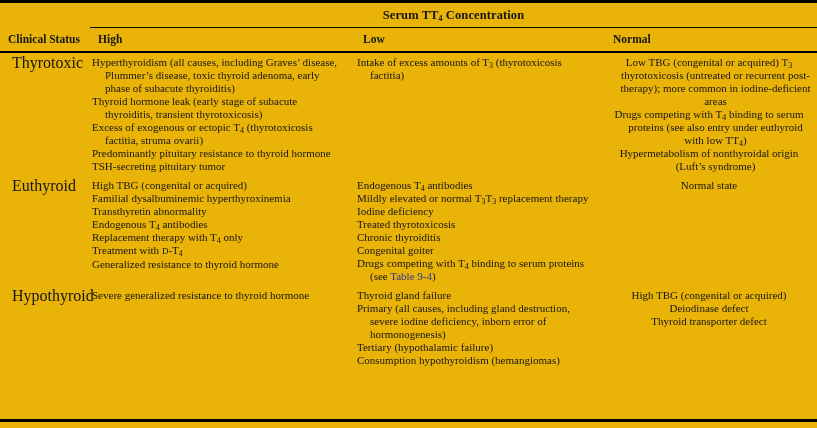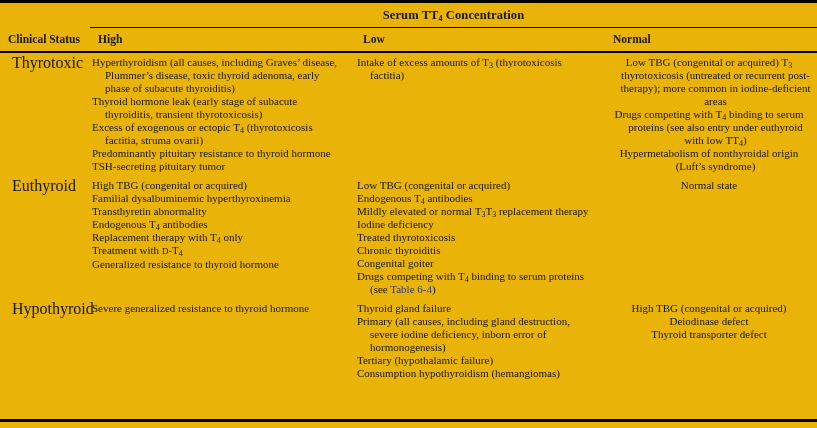--- a/index.html
+++ b/index.html
@@ -103,28 +103,27 @@
           <div class="cell c-high">
             <div class="item">High TBG (congenital or acquired)</div>
             <div class="item">Familial dysalbuminemic hyperthyroxinemia</div>
             <div class="item">Transthyretin abnormality</div>
             <div class="item">Endogenous T<sub>4</sub> antibodies</div>
             <div class="item">Replacement therapy with T<sub>4</sub> only</div>
             <div class="item">Treatment with <span class="sc">D</span>-T<sub>4</sub></div>
             <div class="item">Generalized resistance to thyroid hormone</div>
           </div>
           <div class="cell c-low">
-            <div class="item">Low TBG (congenital or acquired)</div>
             <div class="item">Endogenous T<sub>4</sub> antibodies</div>
             <div class="item">Mildly elevated or normal T<sub>3</sub>T<sub>3</sub> replacement therapy</div>
             <div class="item">Iodine deficiency</div>
             <div class="item">Treated thyrotoxicosis</div>
             <div class="item">Chronic thyroiditis</div>
             <div class="item">Congenital goiter</div>
-            <div class="item">Drugs competing with T<sub>4</sub> binding to serum proteins (see <span class="link" style="color:#2b3990">Table 6-4</span>)</div>
+            <div class="item">Drugs competing with T<sub>4</sub> binding to serum proteins (see <span class="link" style="color:#2b3990">Table 9-4</span>)</div>
           </div>
           <div class="cell c-normal">
             <div class="item">Normal state</div>
           </div>
         </div>
         <div class="grid4 trow">
           <div class="status-cell">Hypothyroid</div>
           <div class="cell c-high">
             <div class="item">Severe generalized resistance to thyroid hormone</div>
           </div>

